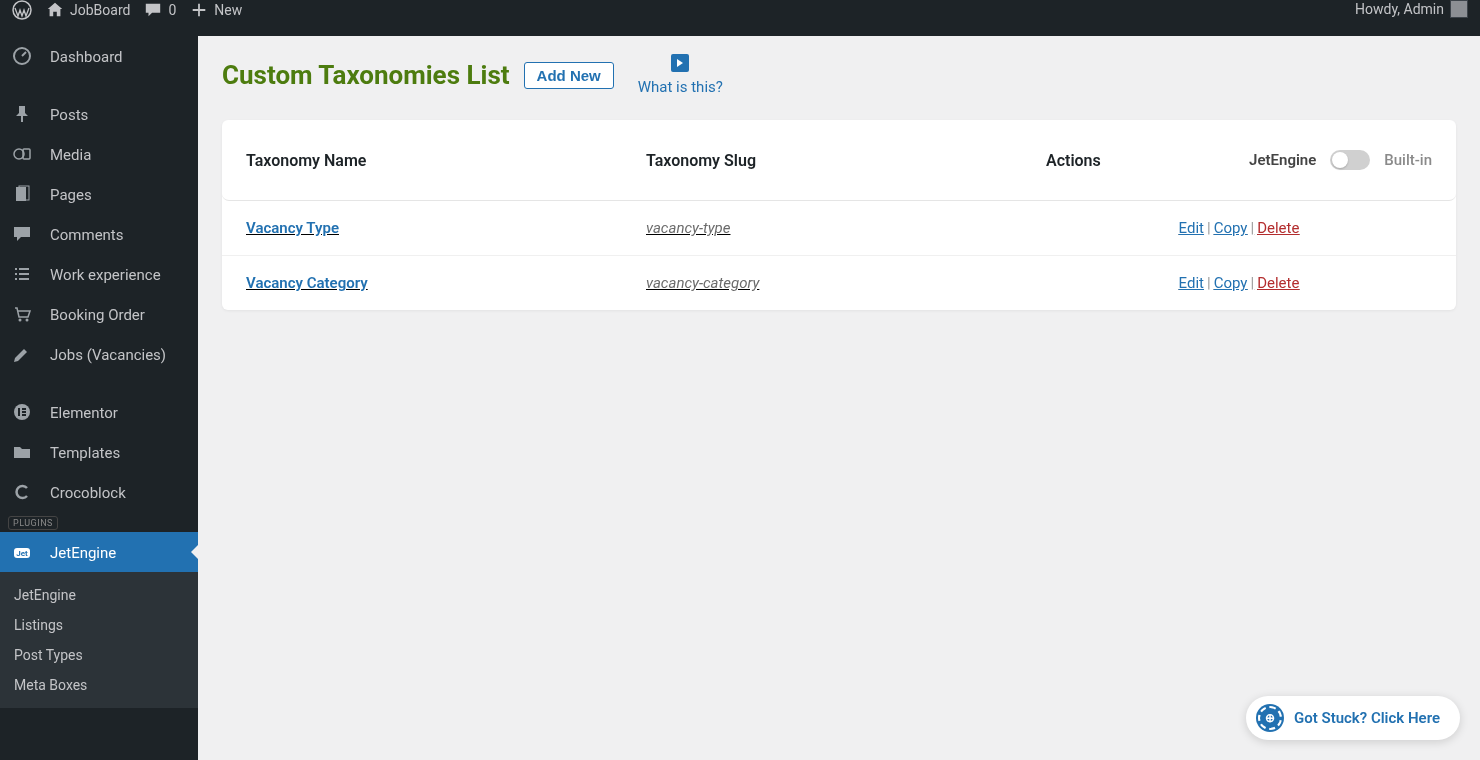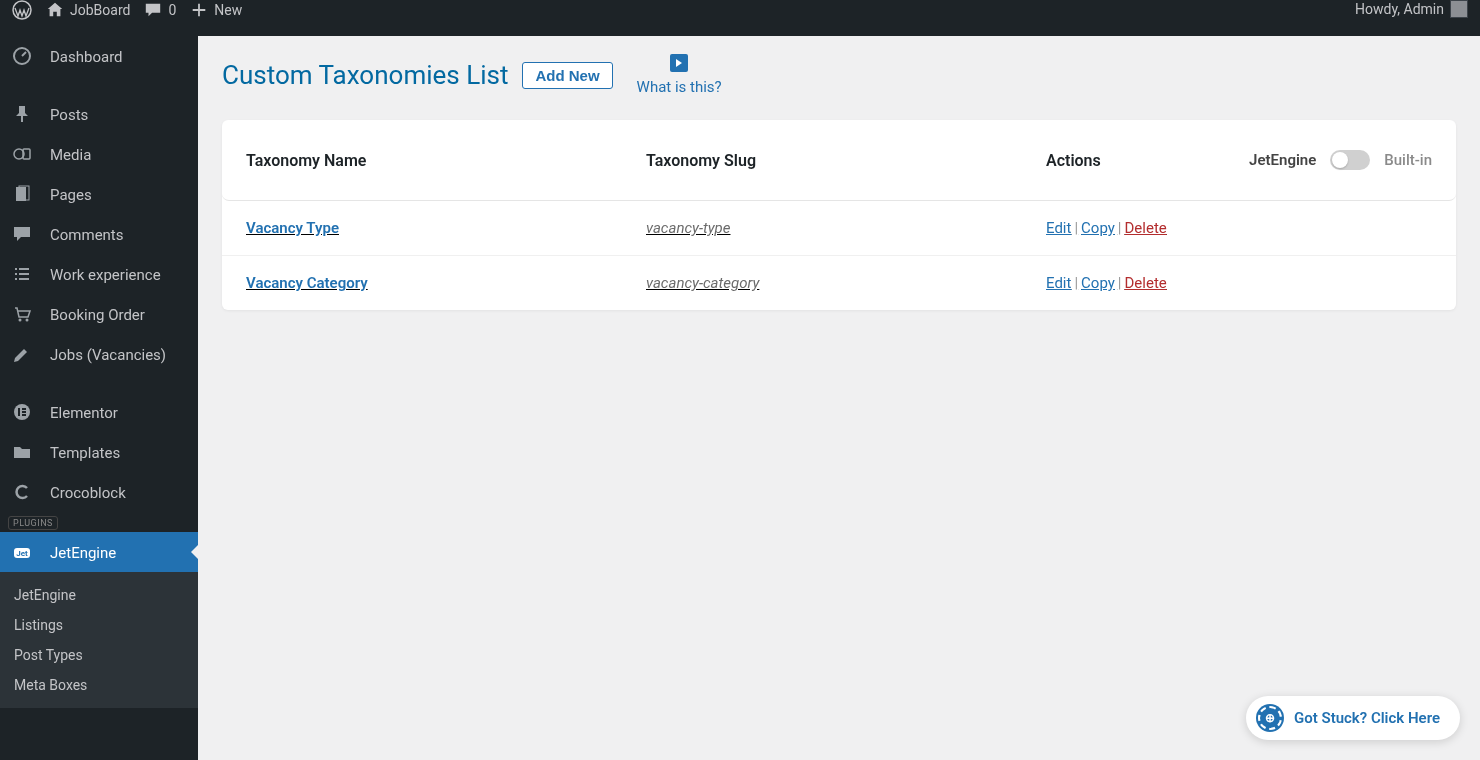--- a/index.html
+++ b/index.html
@@ -97,22 +97,22 @@
   padding: 18px 24px;
 }
 .page-header {
   display: flex;
   align-items: center;
   gap: 14px;
   margin-bottom: 24px;
 }
 .page-title {
   font-size: 26px;
-  font-weight: 400;
-  color: #0369a1;
+  font-weight: 700;
+  color: #4d7c0f;
 }
 .add-new-btn {
   border: 1px solid #2271b1;
   color: #2271b1;
   background: #fff;
   padding: 4px 12px;
   font-size: 15px;
   border-radius: 3px;
   cursor: pointer;
   font-weight: 600;
@@ -168,21 +168,21 @@
   display: flex;
   padding: 18px 24px;
   border-bottom: 1px solid #f0f0f0;
   font-size: 15px;
   align-items: center;
   text-decoration: underline;
 }
 .list-row:last-child { border-bottom: none; }
 .row-name { width: 400px; color: #2271b1; font-weight: 600; cursor: pointer; }
 .row-slug { width: 400px; color: #6b6b6b; font-style: italic; }
-.row-actions { flex: 1; }
+.row-actions { flex: 1; text-align: center; }
 .row-actions a { color: #2271b1; text-decoration: underline; cursor: pointer; }
 .row-actions a.del { color: #b32d2e; }
 .sep { color: #999; margin: 0 3px; }
 
 
 .help-fab {
   position: absolute;
   bottom: 20px;
   right: 20px;
   background: #fff;

